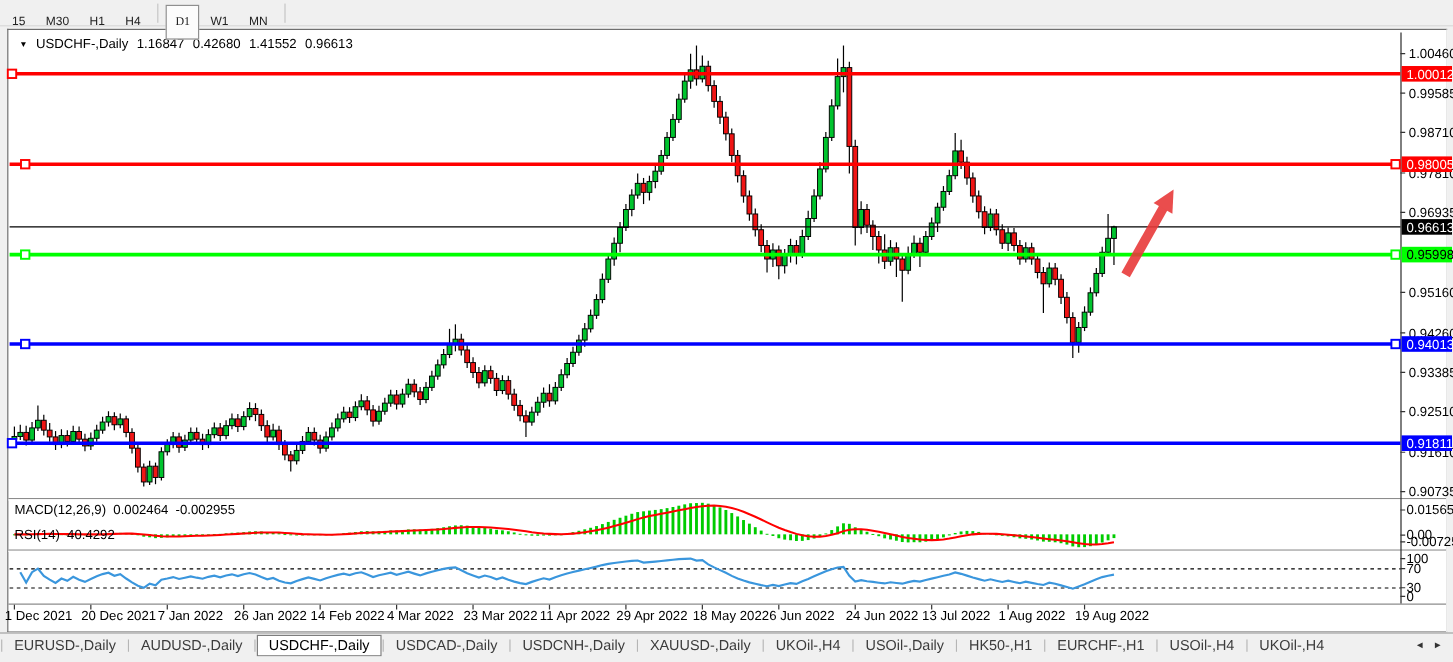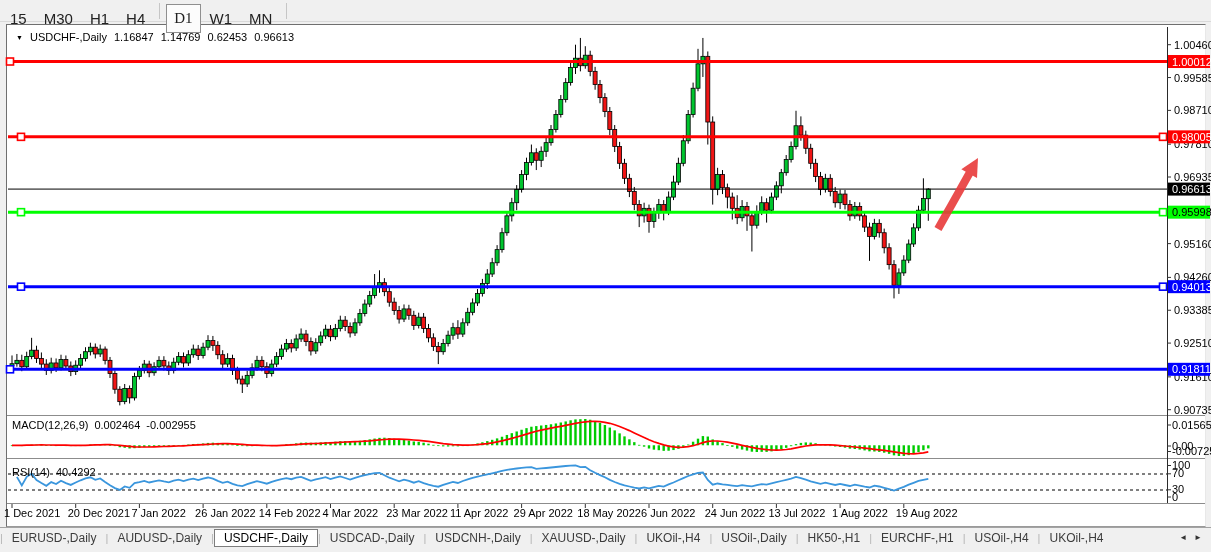--- a/index.html
+++ b/index.html
@@ -1,34 +1,34 @@
 <!DOCTYPE html>
 <html><head>
 <meta charset="utf-8">
 <style>
   html,body{margin:0;padding:0;}
   body{width:1211px;height:552px;position:relative;background:#f0f0f0;
        font-family:"Liberation Sans",sans-serif;overflow:hidden;}
   .toolbar{position:absolute;left:0;top:0;width:1211px;height:22px;background:#f0f0f0;
            border-bottom:1px solid #d9d9d9;display:flex;align-items:center;gap:1px;
            padding-left:2px;box-sizing:border-box;z-index:5;}
-  .tf-btn{font-size:15px;color:#222;padding:7px 7px;border:1px solid transparent;background:transparent;line-height:13px;margin-top:16px;}
+  .tf-btn{font-size:10px;color:#222;padding:7px 7px;border:1px solid transparent;background:transparent;line-height:13px;margin-top:16px;}
   .tf-btn.active{background:#fcfcfc;border:1px solid #8f8f8f;font-family:Liberation Serif, serif;}
   .tb-sep{width:1px;height:16px;background:#c6c6c6;margin:0 5px;}
   .chart-window{position:absolute;left:6px;top:24px;width:1200px;height:503px;background:#ffffff;
                 border-top:1px solid #6f6f6f;border-left:1px solid #6f6f6f;
                 border-right:1px solid #e8e8e8;border-bottom:1px solid #9a9a9a;box-sizing:border-box;z-index:1;}
   #chart{position:absolute;left:0;top:0;z-index:2;}
   svg text{font-family:"Liberation Sans",sans-serif;}
   .ohlc-line{position:absolute;left:16px;top:31px;z-index:3;font-size:11px;color:#000;
              display:flex;gap:7px;align-items:center;white-space:nowrap;}
   .ohlc-line .tri{font-size:7px;position:relative;top:0px;}
   .ind-label{position:absolute;z-index:3;font-size:11px;color:#000;display:flex;gap:6px;white-space:nowrap;}
   #macd-label{left:12px;top:419px;text-align:right;}
-  #rsi-label{left:12px;top:466px;}
+  #rsi-label{left:12px;top:440px;}
   .tabbar{position:absolute;left:0;top:527px;width:1211px;height:20px;background:#f0f0f0;
           border-top:1px solid #a3a3a3;display:flex;align-items:center;font-size:12px;color:#3c3c3c;
           box-sizing:border-box;z-index:5;}
   .tab{padding:2px 9px;white-space:nowrap;}
   .tab.active{background:#ffffff;border:1px solid #7d7d7d;color:#000;padding:1px 9px;}
   .tab-sep{color:#b5b5b5;font-size:11px;}
   .tab-scroll{margin-left:auto;display:flex;gap:7px;padding-right:9px;color:#333;font-size:8px;align-items:center;}
   .statusbar{position:absolute;left:0;top:547px;width:1211px;height:5px;background:#f0f0f0;z-index:5;}
 </style>
 </head>
@@ -742,22 +742,22 @@
     <g opacity="0.9">
       <line x1="938" y1="229" x2="971.1281877248291" y2="170.19746678842827" stroke="#e83a3a" stroke-width="8"></line>
       <polygon points="978,158 977.0060414387699,178.10005090487476 961.3235841393621,169.2648636939408" fill="#e83a3a"></polygon>
     </g>
   </svg>
 
 <div class="ohlc-line">
   <span class="tri">▼</span>
   <span>USDCHF-,Daily</span>
   <span>1.16847</span>
-  <span>1.14769</span>
-  <span>0.62453</span>
+  <span>0.42680</span>
+  <span>1.41552</span>
   <span>0.96613</span>
 </div>
 
 <div class="ind-label" id="macd-label">
   <span>MACD(12,26,9)</span>
   <span>0.002464</span>
   <span>-0.002955</span>
 </div>
 
 <div class="ind-label" id="rsi-label">

